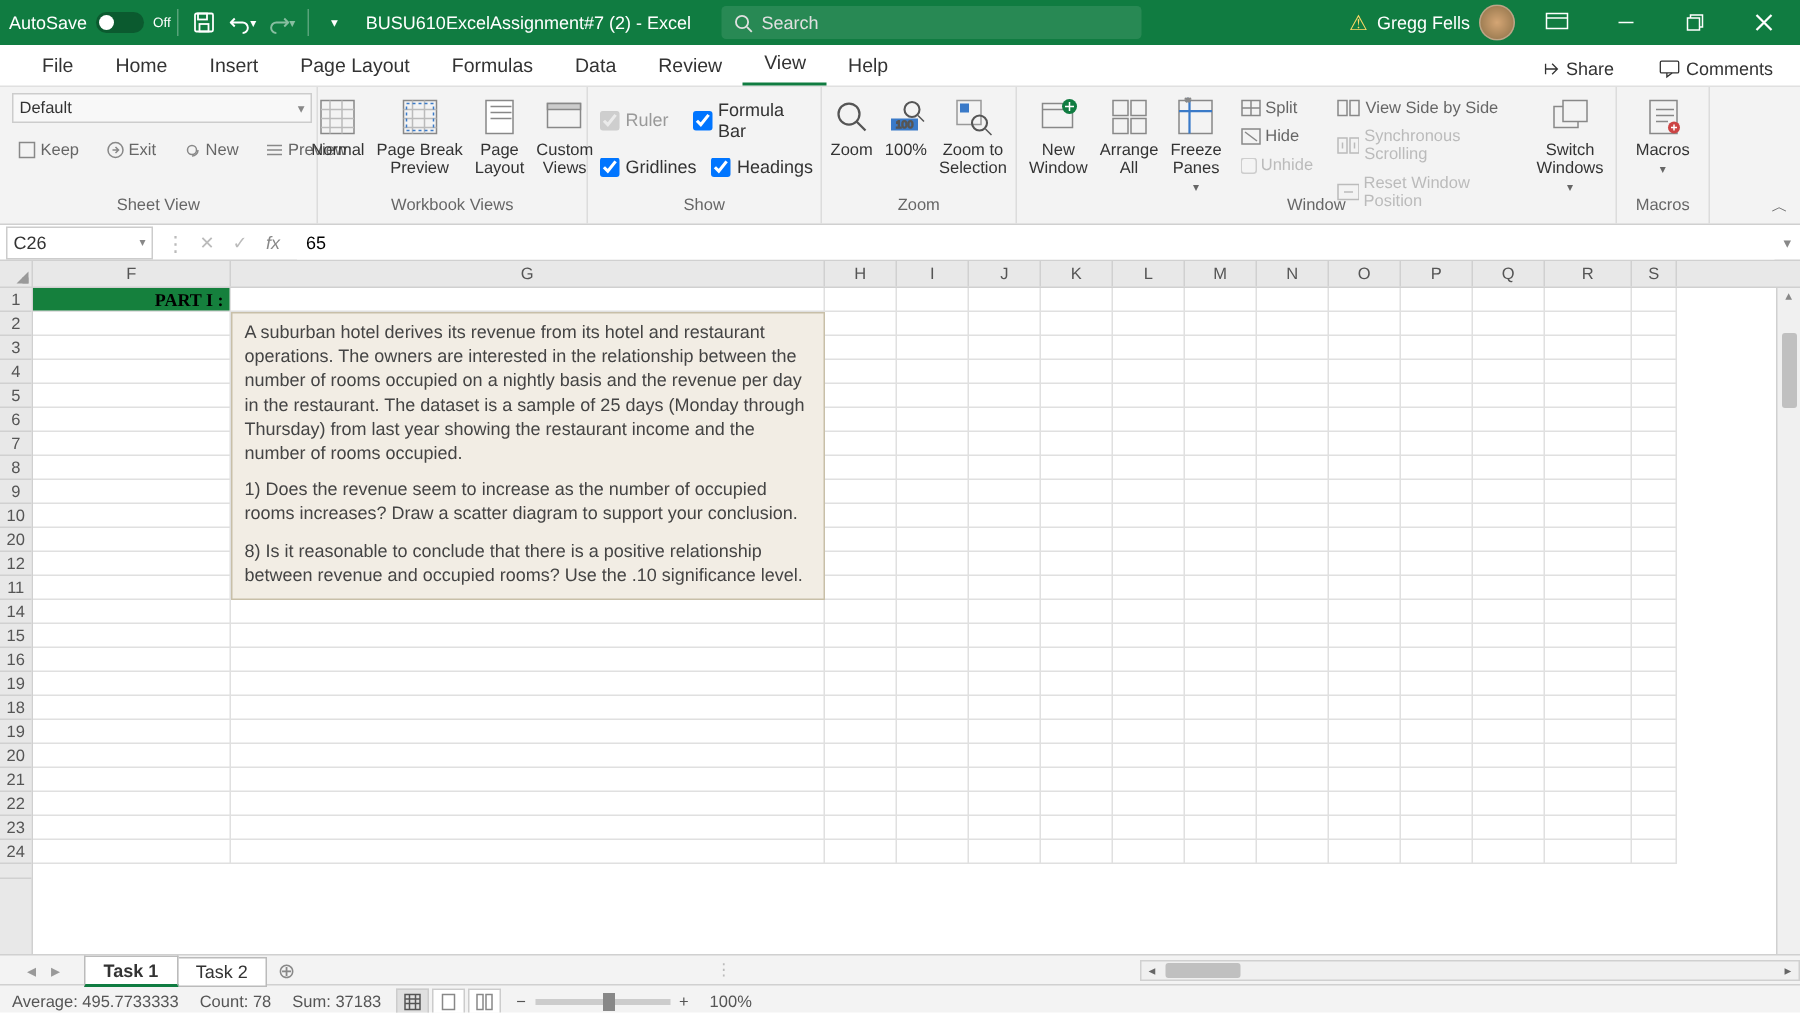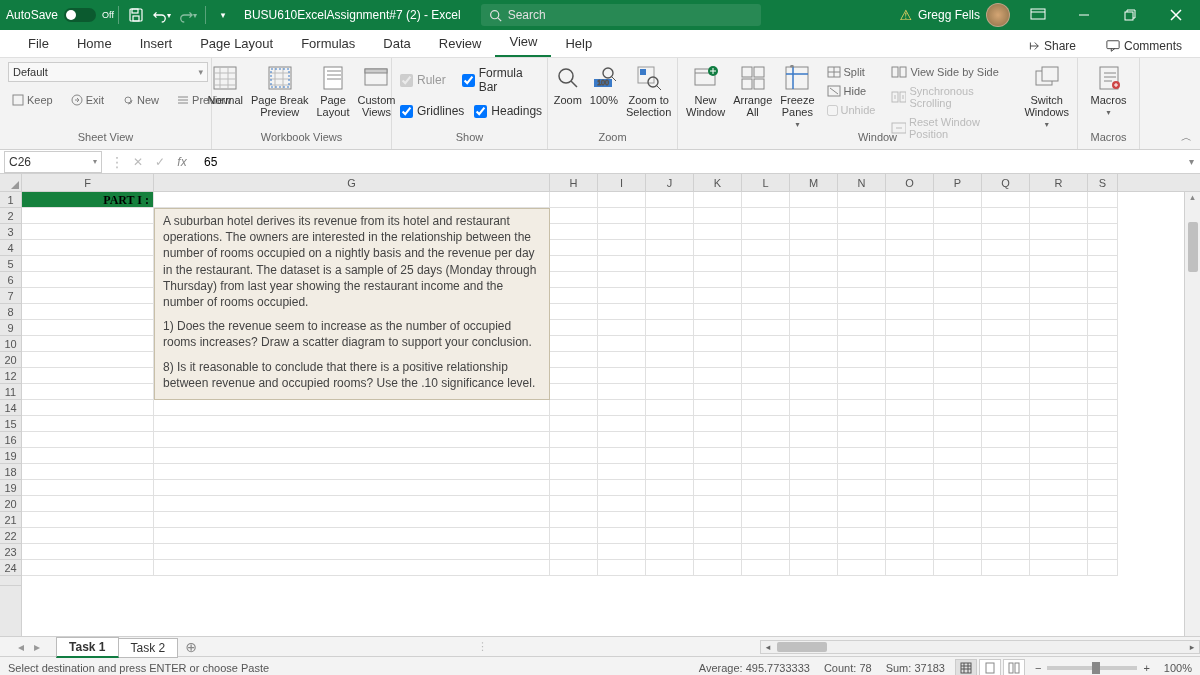--- a/index.html
+++ b/index.html
@@ -930,23 +930,20 @@
   <div style="flex:1; display:flex; justify-content:center; color:#bbb; font-size:11px;">⋮</div>
   <div class="hscroll-track">
     <div class="hscroll-btn">◂</div>
     <div class="hscroll-thumb"></div>
     <div style="flex:1;"></div>
     <div class="hscroll-btn">▸</div>
   </div>
 </div>
 
 <div class="status-bar">
-  <div class="status-left">
-    <span>Select destination and press ENTER or choose Paste</span>
-  </div>
   <div class="status-stats">
     <span><span>Average:</span> <span>495.7733333</span></span>
     <span><span>Count:</span> <span>78</span></span>
     <span><span>Sum:</span> <span>37183</span></span>
   </div>
   <div class="view-btns">
     <div class="view-btn active">
         <svg width="12" height="12" fill="none" stroke="#555">
           <rect x="1" y="1" width="10" height="10"></rect>
           <path d="M1 4 H11 M1 7 H11 M4 1 V11 M8 1 V11"></path>

